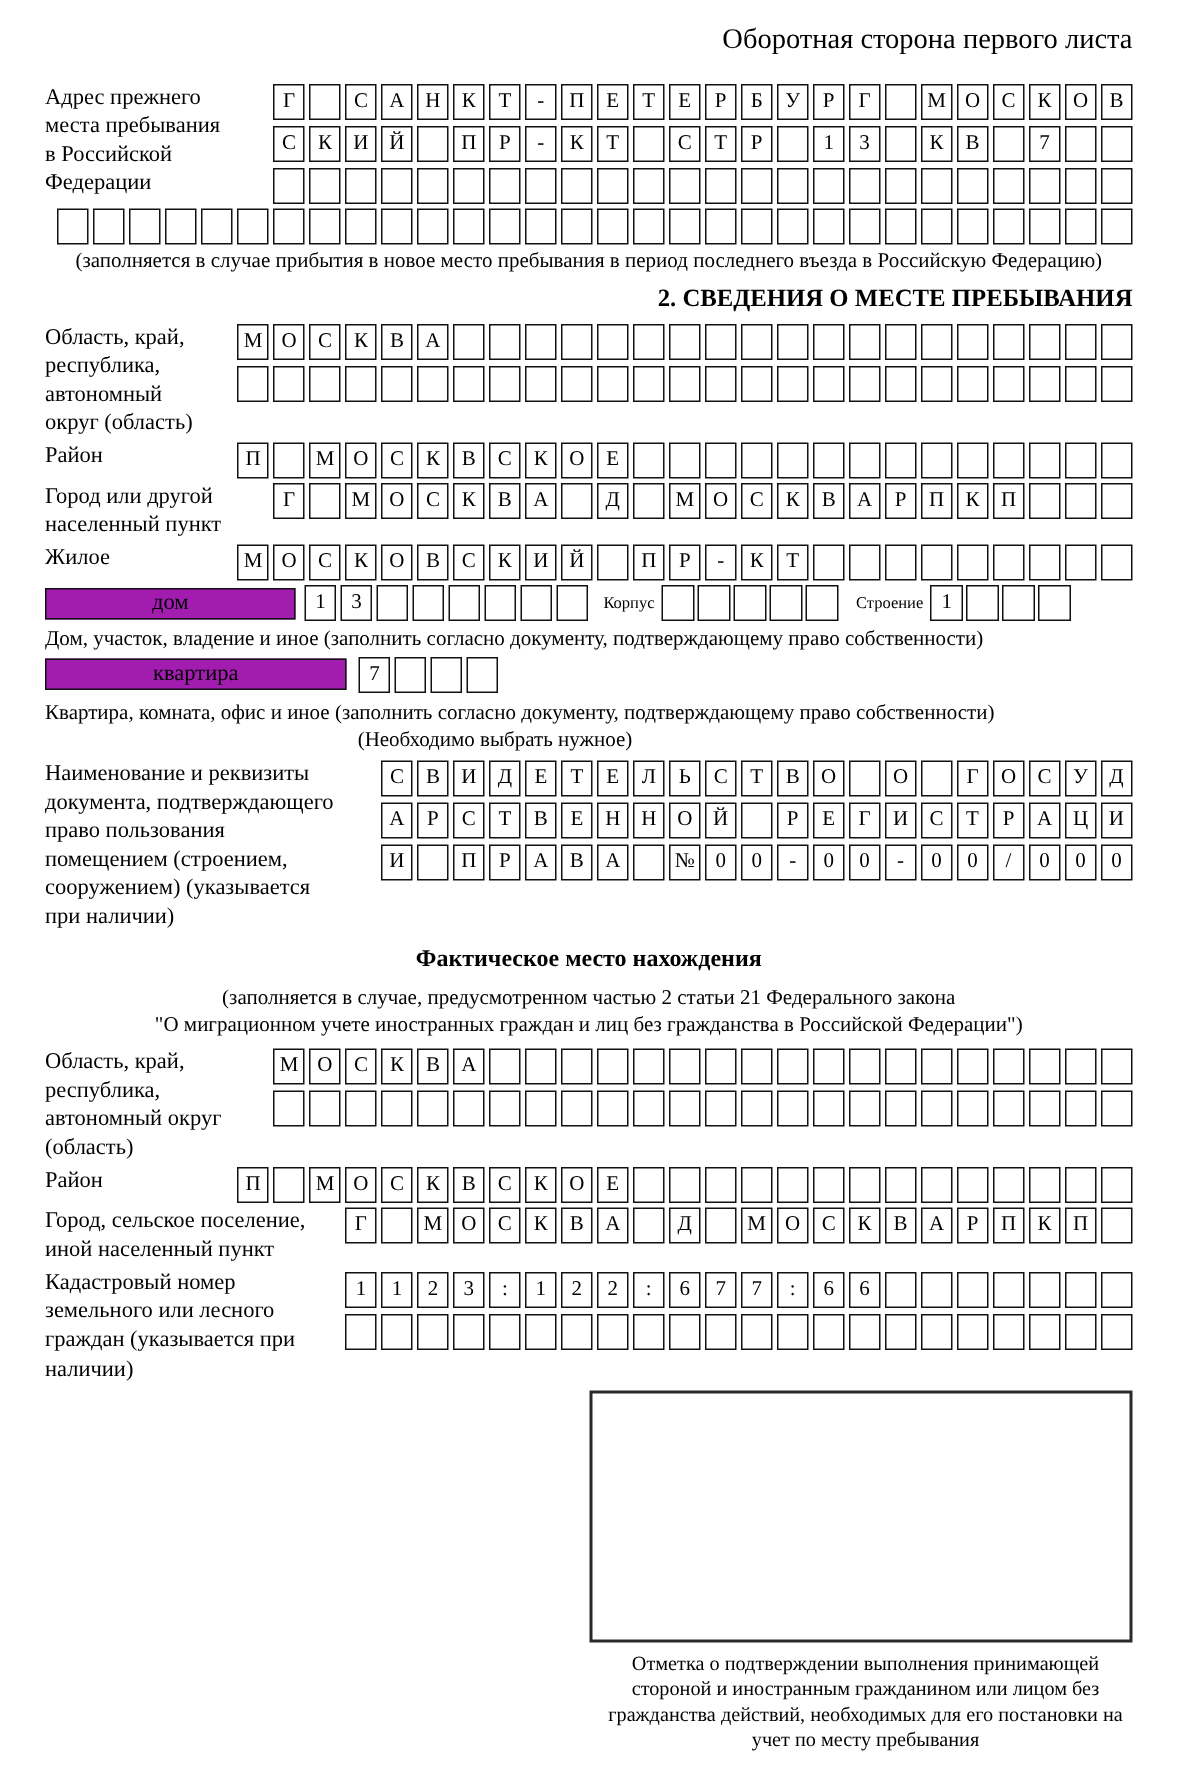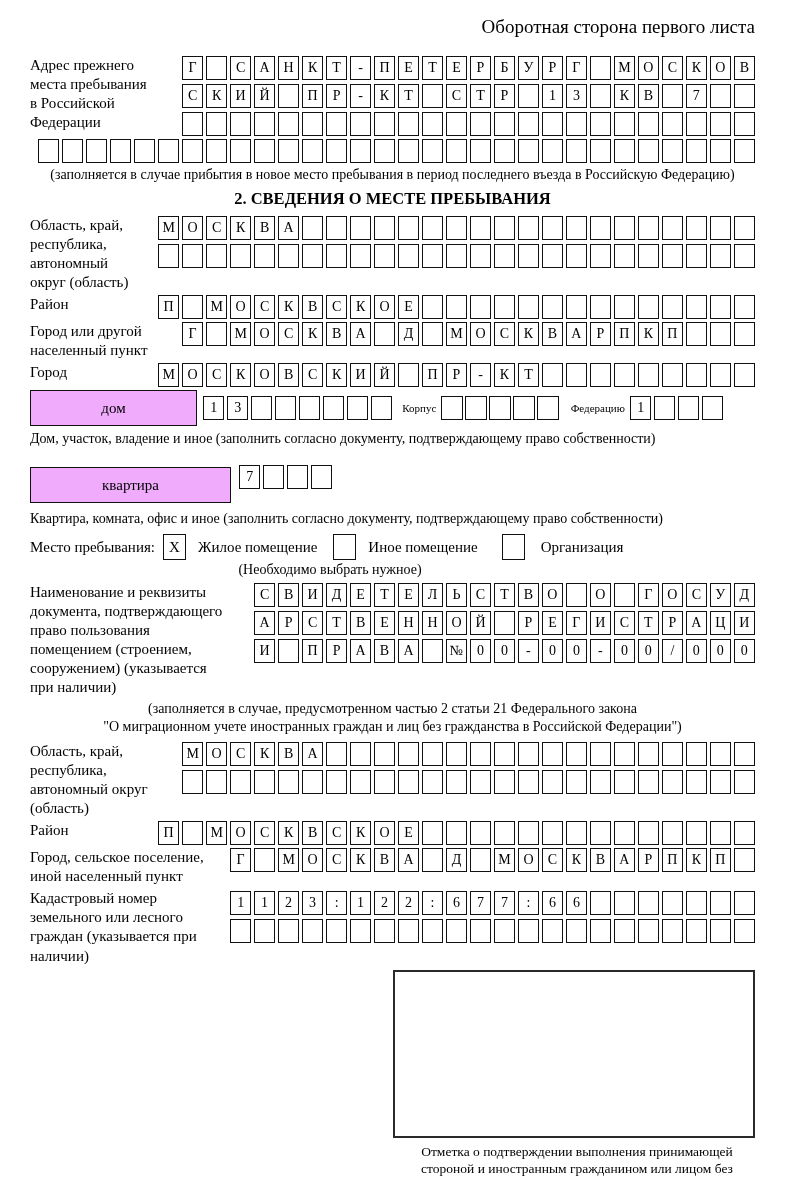--- a/index.html
+++ b/index.html
@@ -13,25 +13,25 @@
   .lbl{flex:1 1 auto;font-size:15px;line-height:1.27;padding-right:6px;}
   .gridcol{display:flex;flex-direction:column;gap:4px;margin-left:auto;align-items:flex-end;}
   .grid{display:flex;gap:2.6px;justify-content:flex-end;}
   .cell{
     flex:0 0 auto;width:21.4px;height:24px;border:1.8px solid #111;box-sizing:border-box;
     display:flex;align-items:center;justify-content:center;font-size:14px;overflow:hidden;background:#fff;
   }
   .fullgrid{margin-bottom:3px;}
   .note{font-size:14px;line-height:1.28;}
   .center{text-align:center;}
-  .sec-title{text-align:center;font-weight:bold;font-size:16.5px;margin:5px 0 7px;}
+  .sec-title{text-align:right;font-weight:bold;font-size:16.5px;margin:5px 0 7px;}
   .domrow{display:flex;align-items:center;margin-bottom:4px;}
-  .labelbox{border:1.8px solid #111;height:36px;box-sizing:border-box;display:flex;align-items:center;justify-content:center;font-size:15px;background:#f0abfc;}
+  .labelbox{border:1.8px solid #111;height:21px;box-sizing:border-box;display:flex;align-items:center;justify-content:center;font-size:15px;background:#a21caf;}
   .dom-box{width:167px;}
-  .kv-box{width:201px;margin:19px 0 3px 0;}
+  .kv-box{width:201px;margin:3px 0 3px 0;}
   .inline-lbl{font-size:11px;white-space:nowrap;}
   .mestorow{display:flex;align-items:center;font-size:15px;margin:6px 0 2px;}
   .cb{width:23px;height:26px;border:1.8px solid #111;box-sizing:border-box;display:flex;align-items:center;justify-content:center;font-size:15px;background:#fff;}
   .vybor{width:600px;text-align:center;font-size:14px;margin:1px 0 5px;}
   .fakt-title{text-align:center;font-weight:bold;font-size:16px;margin:10px 0 8px;}
   .stampbox{width:362px;height:168px;border:2px solid #2a2a2a;margin:4px 0 5px auto;box-sizing:border-box;background:#fff;}
   .stamp-caption{width:356px;margin-left:auto;text-align:center;font-size:13.5px;line-height:1.27;}
   .mt2{margin-top:2px;}
 </style>
 </head>
@@ -279,21 +279,21 @@
           <span class="cell">К</span>
           <span class="cell">П</span>
           <span class="cell">&nbsp;</span>
           <span class="cell">&nbsp;</span>
           <span class="cell">&nbsp;</span>
         </div>
       </div>
   </div>
 
   <div class="frow">
-    <div class="lbl">Город</div>
+    <div class="lbl">Жилое</div>
     <div class="gridcol">
         <div class="grid">
           <span class="cell">М</span>
           <span class="cell">О</span>
           <span class="cell">С</span>
           <span class="cell">К</span>
           <span class="cell">О</span>
           <span class="cell">В</span>
           <span class="cell">С</span>
           <span class="cell">К</span>
@@ -331,50 +331,41 @@
         <span class="cell">&nbsp;</span>
       </div>
     <span class="inline-lbl" style="margin:0 5px 0 10px;">Корпус</span>
     <div class="grid">
         <span class="cell">&nbsp;</span>
         <span class="cell">&nbsp;</span>
         <span class="cell">&nbsp;</span>
         <span class="cell">&nbsp;</span>
         <span class="cell">&nbsp;</span>
       </div>
-    <span class="inline-lbl" style="margin:0 5px 0 12px;">Федерацию</span>
+    <span class="inline-lbl" style="margin:0 5px 0 12px;">Строение</span>
     <div class="grid">
         <span class="cell">1</span>
         <span class="cell">&nbsp;</span>
         <span class="cell">&nbsp;</span>
         <span class="cell">&nbsp;</span>
       </div>
   </div>
   <div class="note">Дом, участок, владение и иное (заполнить согласно документу, подтверждающему право собственности)</div>
 
   <div class="domrow">
     <div class="labelbox kv-box">квартира</div>
     <div class="grid" style="margin-left:8px;">
         <span class="cell">7</span>
         <span class="cell">&nbsp;</span>
         <span class="cell">&nbsp;</span>
         <span class="cell">&nbsp;</span>
       </div>
   </div>
   <div class="note">Квартира, комната, офис и иное (заполнить согласно документу, подтверждающему право собственности)</div>
 
-  <div class="mestorow">
-    <span>Место пребывания:</span>
-    <span class="cb" style="margin-left:8px;">X</span>
-    <span style="margin-left:12px;">Жилое помещение</span>
-    <span class="cb" style="margin-left:16px;"></span>
-    <span style="margin-left:12px;">Иное помещение</span>
-    <span class="cb" style="margin-left:24px;"></span>
-    <span style="margin-left:16px;">Организация</span>
-  </div>
   <div class="vybor">(Необходимо выбрать нужное)</div>
 
   <div class="frow">
     <div class="lbl">Наименование и реквизиты документа, подтверждающего право пользования помещением (строением, сооружением) (указывается при наличии)</div>
     <div class="gridcol">
       <div class="grid">
           <span class="cell">С</span>
           <span class="cell">В</span>
           <span class="cell">И</span>
           <span class="cell">Д</span>
@@ -438,20 +429,21 @@
           <span class="cell">0</span>
           <span class="cell">0</span>
           <span class="cell">/</span>
           <span class="cell">0</span>
           <span class="cell">0</span>
           <span class="cell">0</span>
         </div>
     </div>
   </div>
 
+  <div class="fakt-title">Фактическое место нахождения</div>
   <div class="note center">(заполняется в случае, предусмотренном частью 2 статьи 21 Федерального закона</div>
   <div class="note center" style="margin-bottom:6px;">"О миграционном учете иностранных граждан и лиц без гражданства в Российской Федерации")</div>
 
   <div class="frow">
     <div class="lbl">Область, край, республика, автономный округ (область)</div>
     <div class="gridcol">
       <div class="grid">
           <span class="cell">М</span>
           <span class="cell">О</span>
           <span class="cell">С</span>

